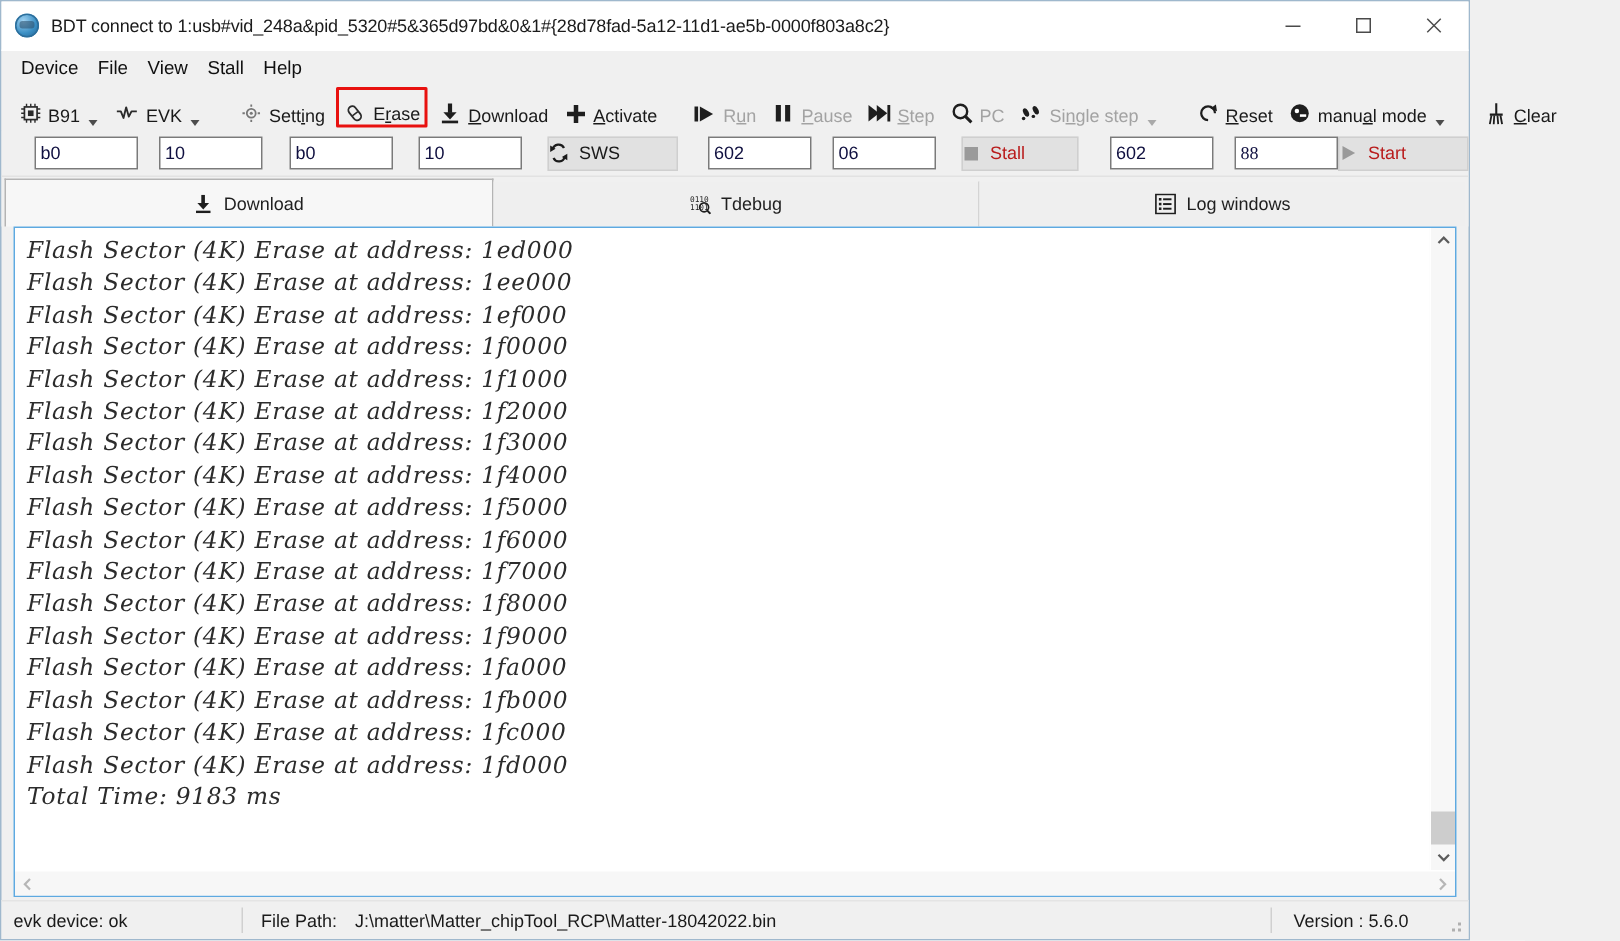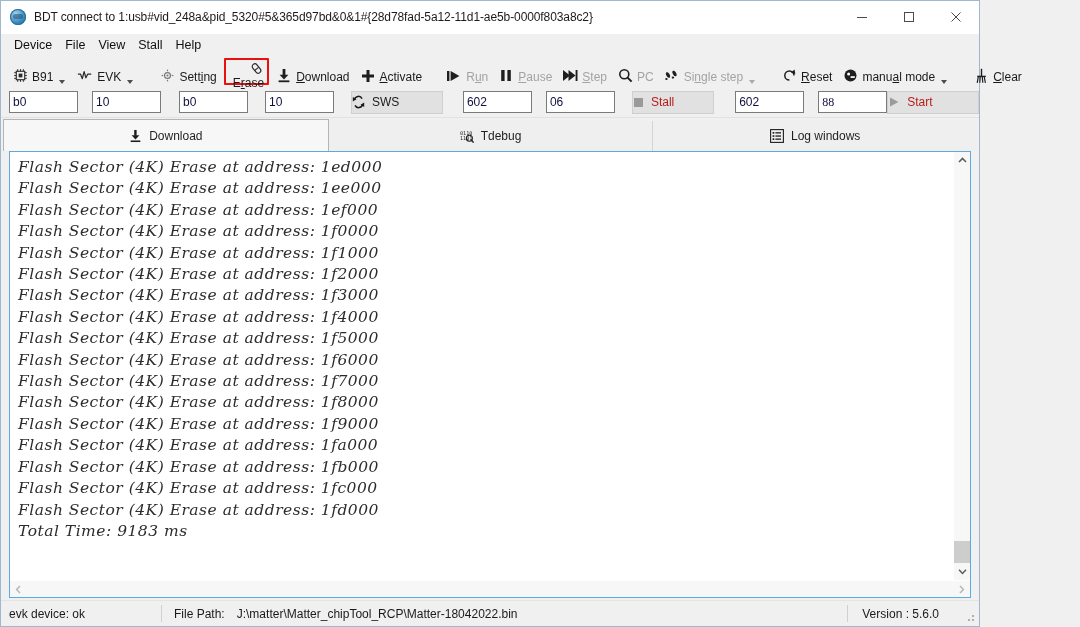--- a/index.html
+++ b/index.html
@@ -103,29 +103,28 @@
     background: #d2d2d2;
     margin: 0 7px;
   }
   .erase-hl {
     border: 2px solid #e8110f;
     border-radius: 1px;
     padding: 0 3px;
     height: 27px;
     margin-left: 2px;
     margin-right: 2px;
-    flex-direction: column;
   }
 
   
   .fieldsrow {
     height: 31px; min-height: 31px;
     background: #f0f0f0;
     display: flex; align-items: center;
-    padding-left: 8px;
+    padding-left: 22px;
     border-bottom: 1px solid #e2e2e2;
   }
   .fld {
     height: 22px;
     border: 1px solid #7a7a7a;
     background: #ffffff;
     font-size: 12px; color: #101040;
     font-family: "Liberation Sans", sans-serif;
     padding: 0 3px;
     outline: none;

